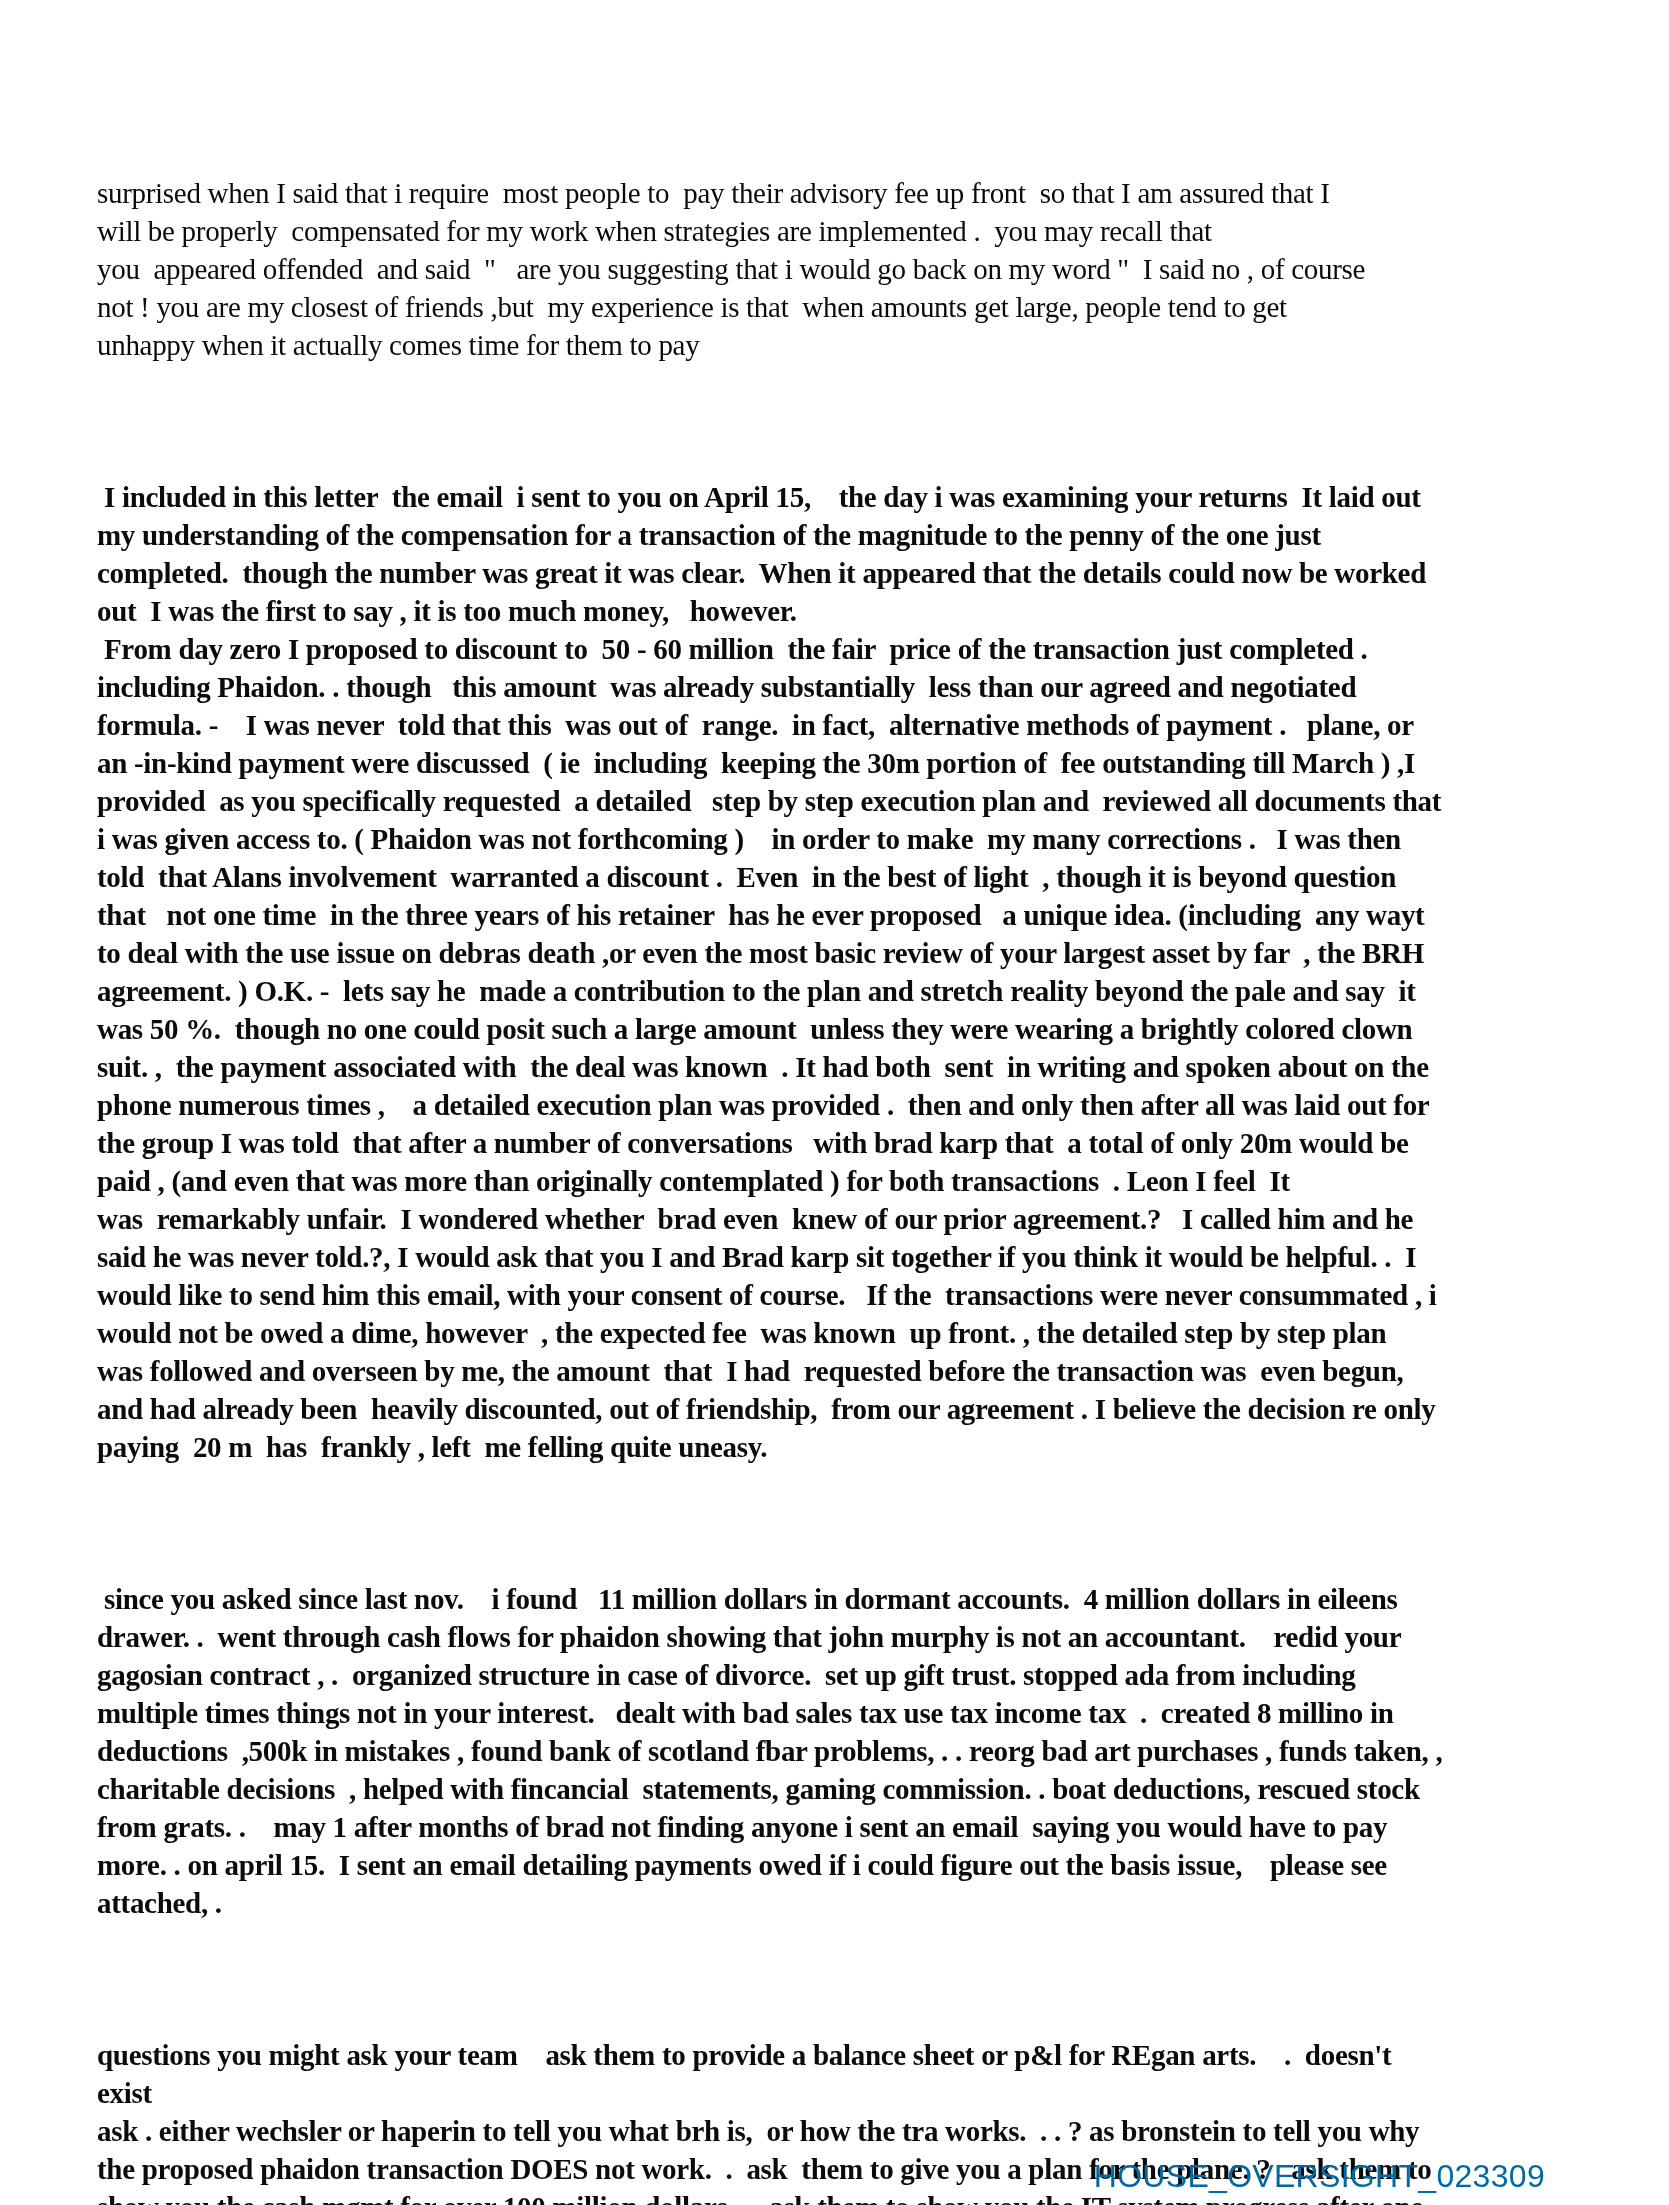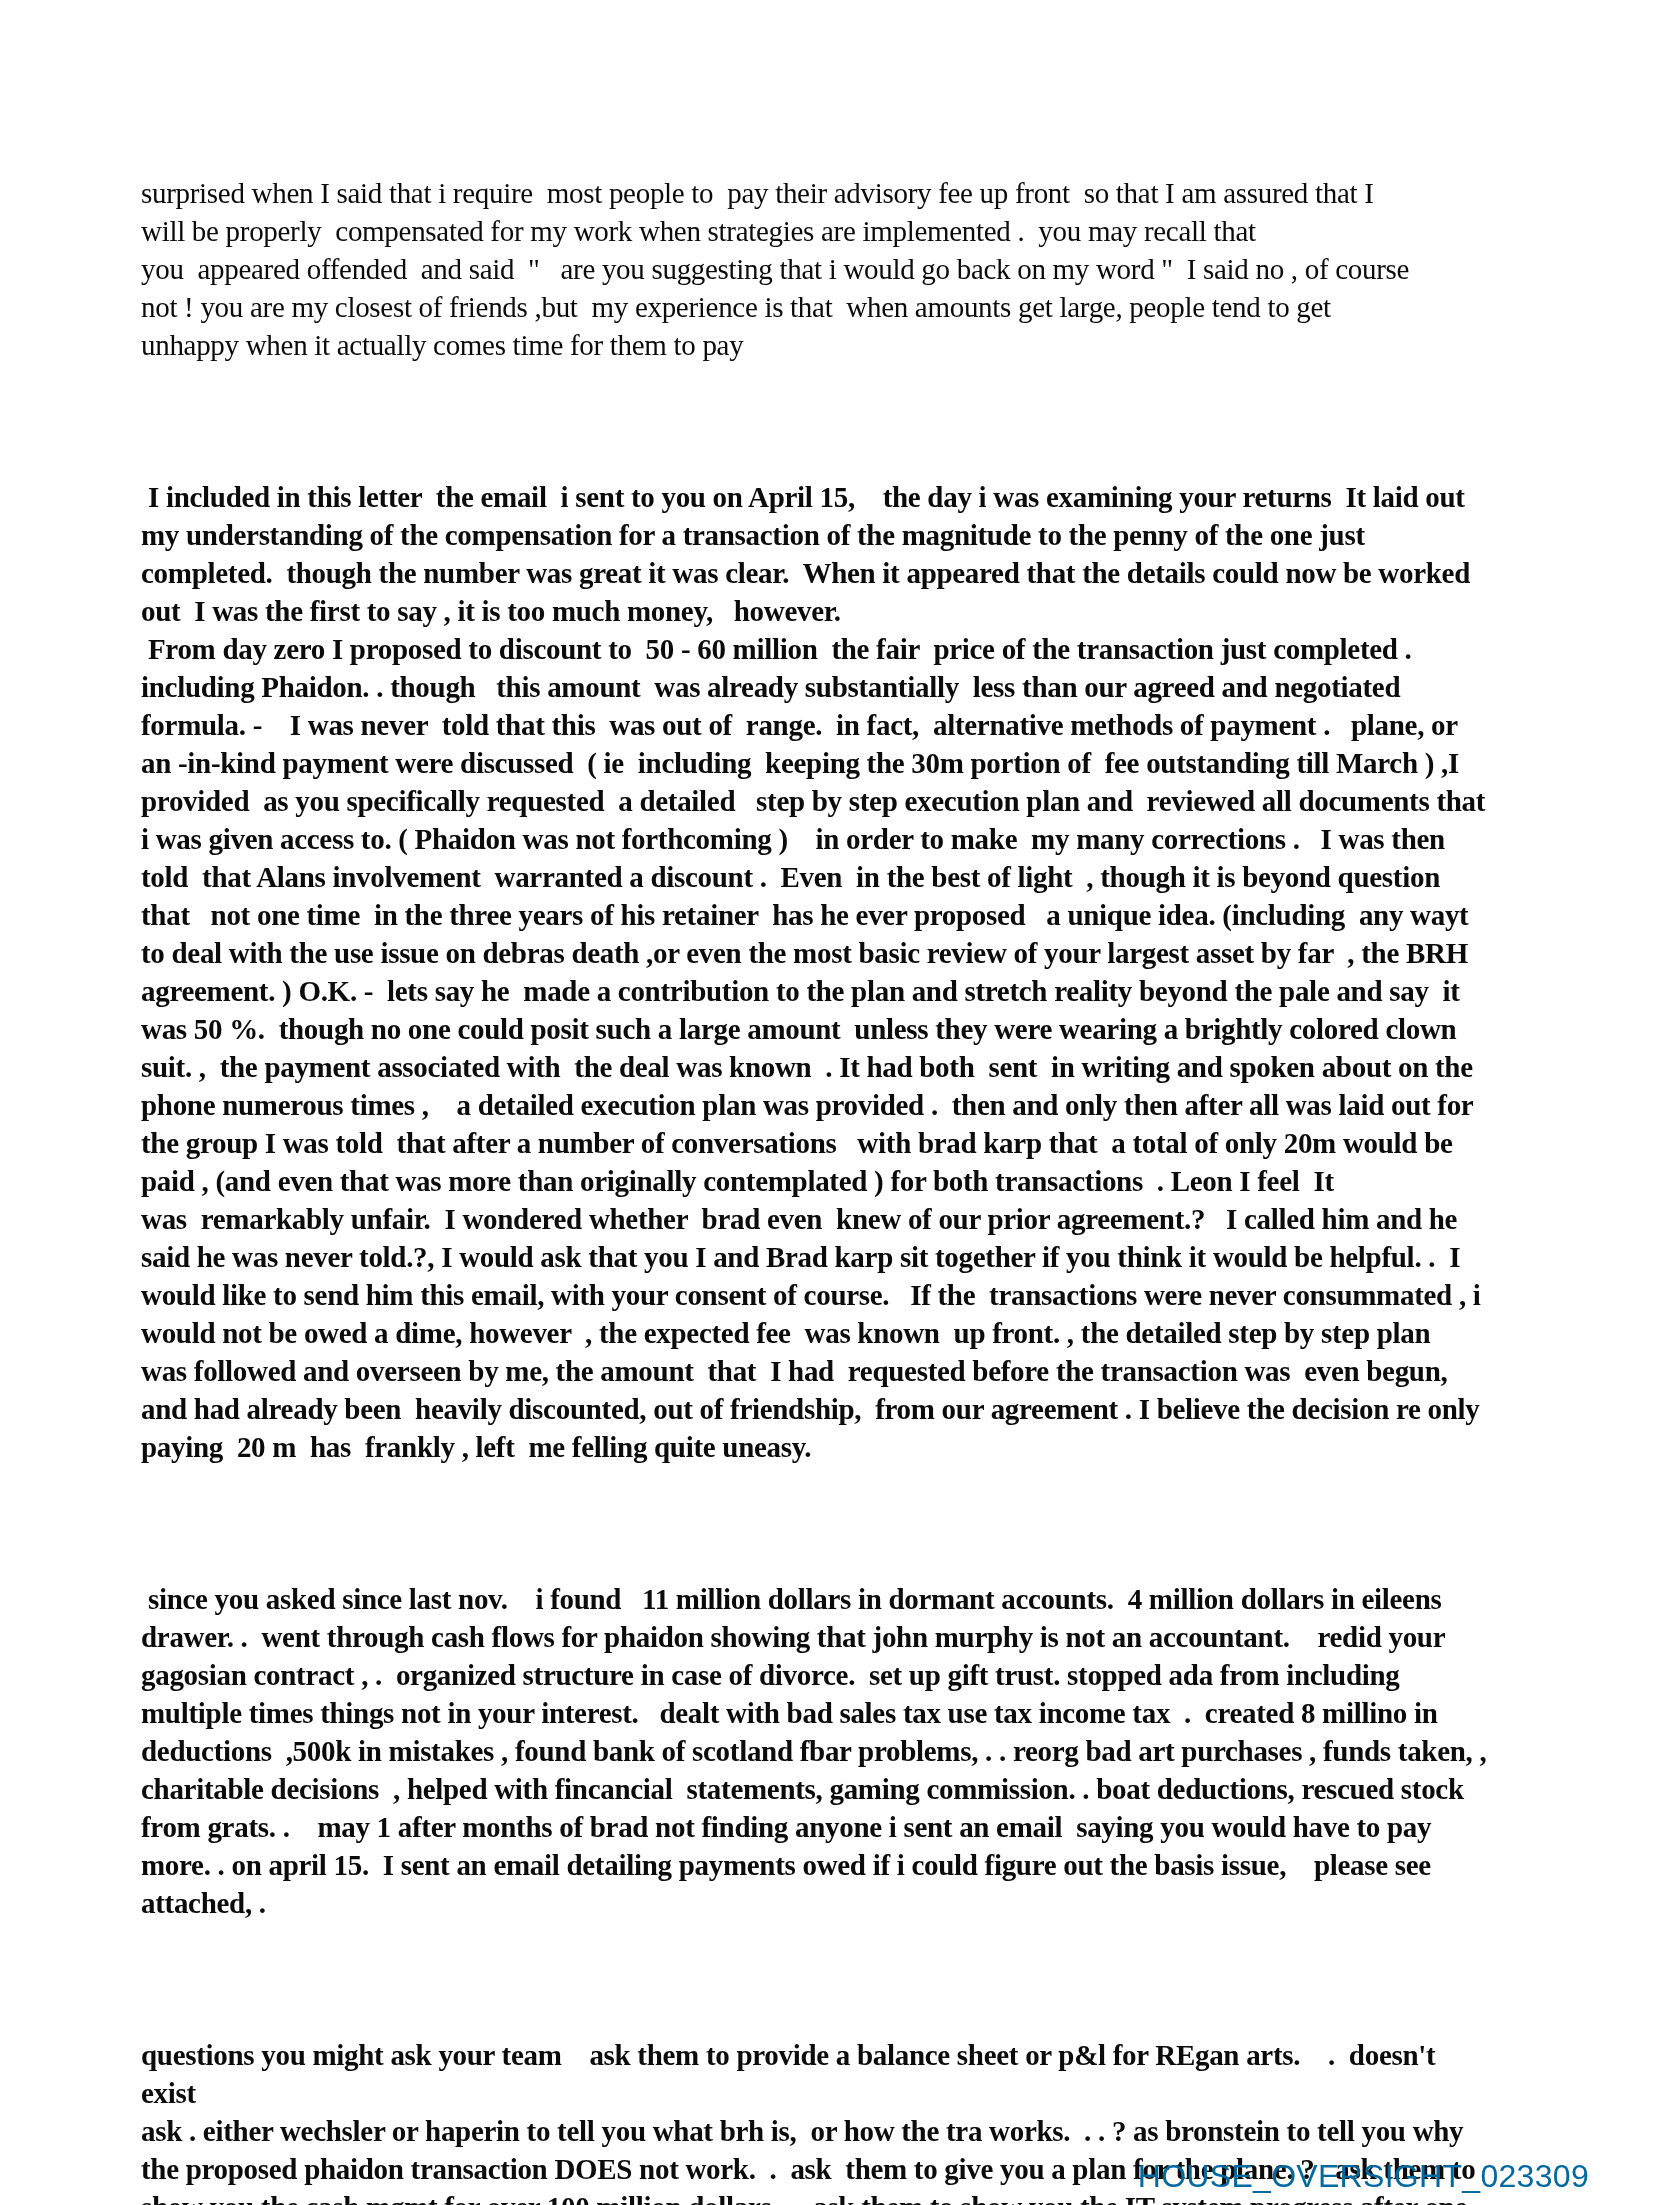--- a/index.html
+++ b/index.html
@@ -6,21 +6,20 @@
     margin: 0;
     padding: 0;
     background: #ffffff;
   }
   .page {
     position: relative;
     width: 1570px;
     height: 2205px;
     background: #ffffff;
     overflow: hidden;
-    margin-left: 44px;
   }
   .letter-body {
     position: absolute;
     left: 97px;
     top: 98px;
     right: 33px;
     color: #0b0b0b;
     font-family: "Liberation Serif", "DejaVu Serif", serif;
     font-size: 29px;
     line-height: 38px;

